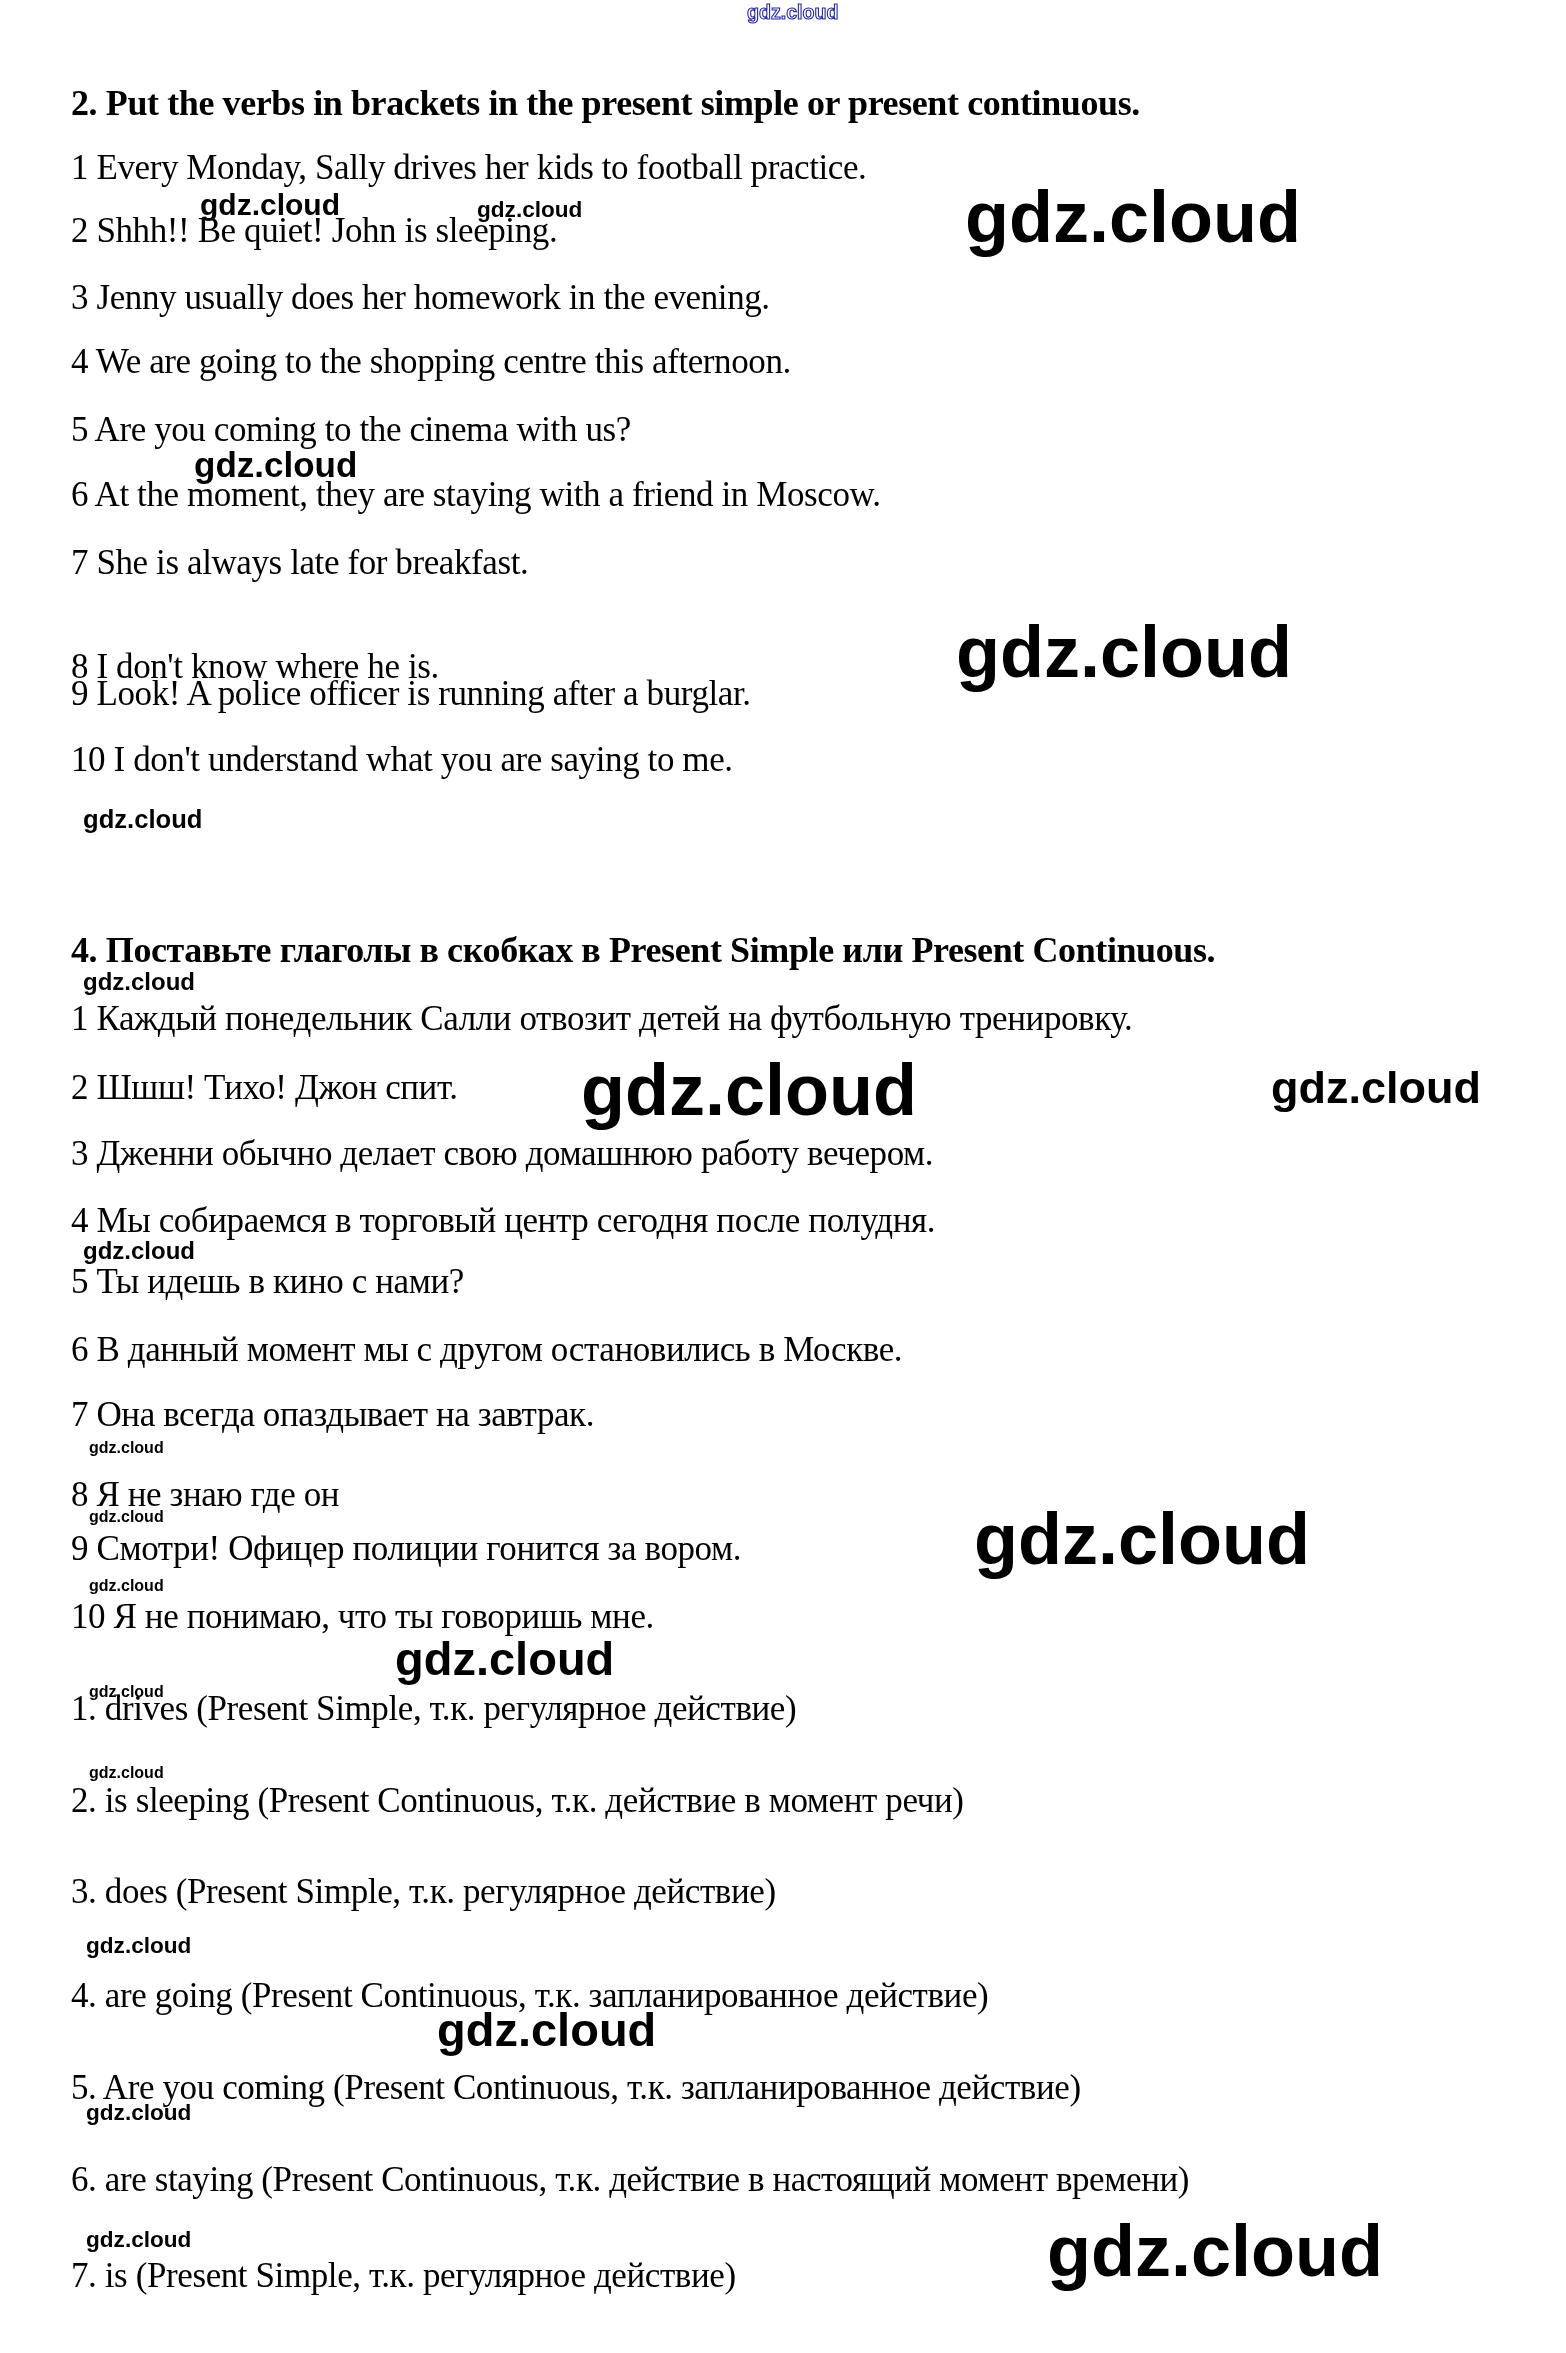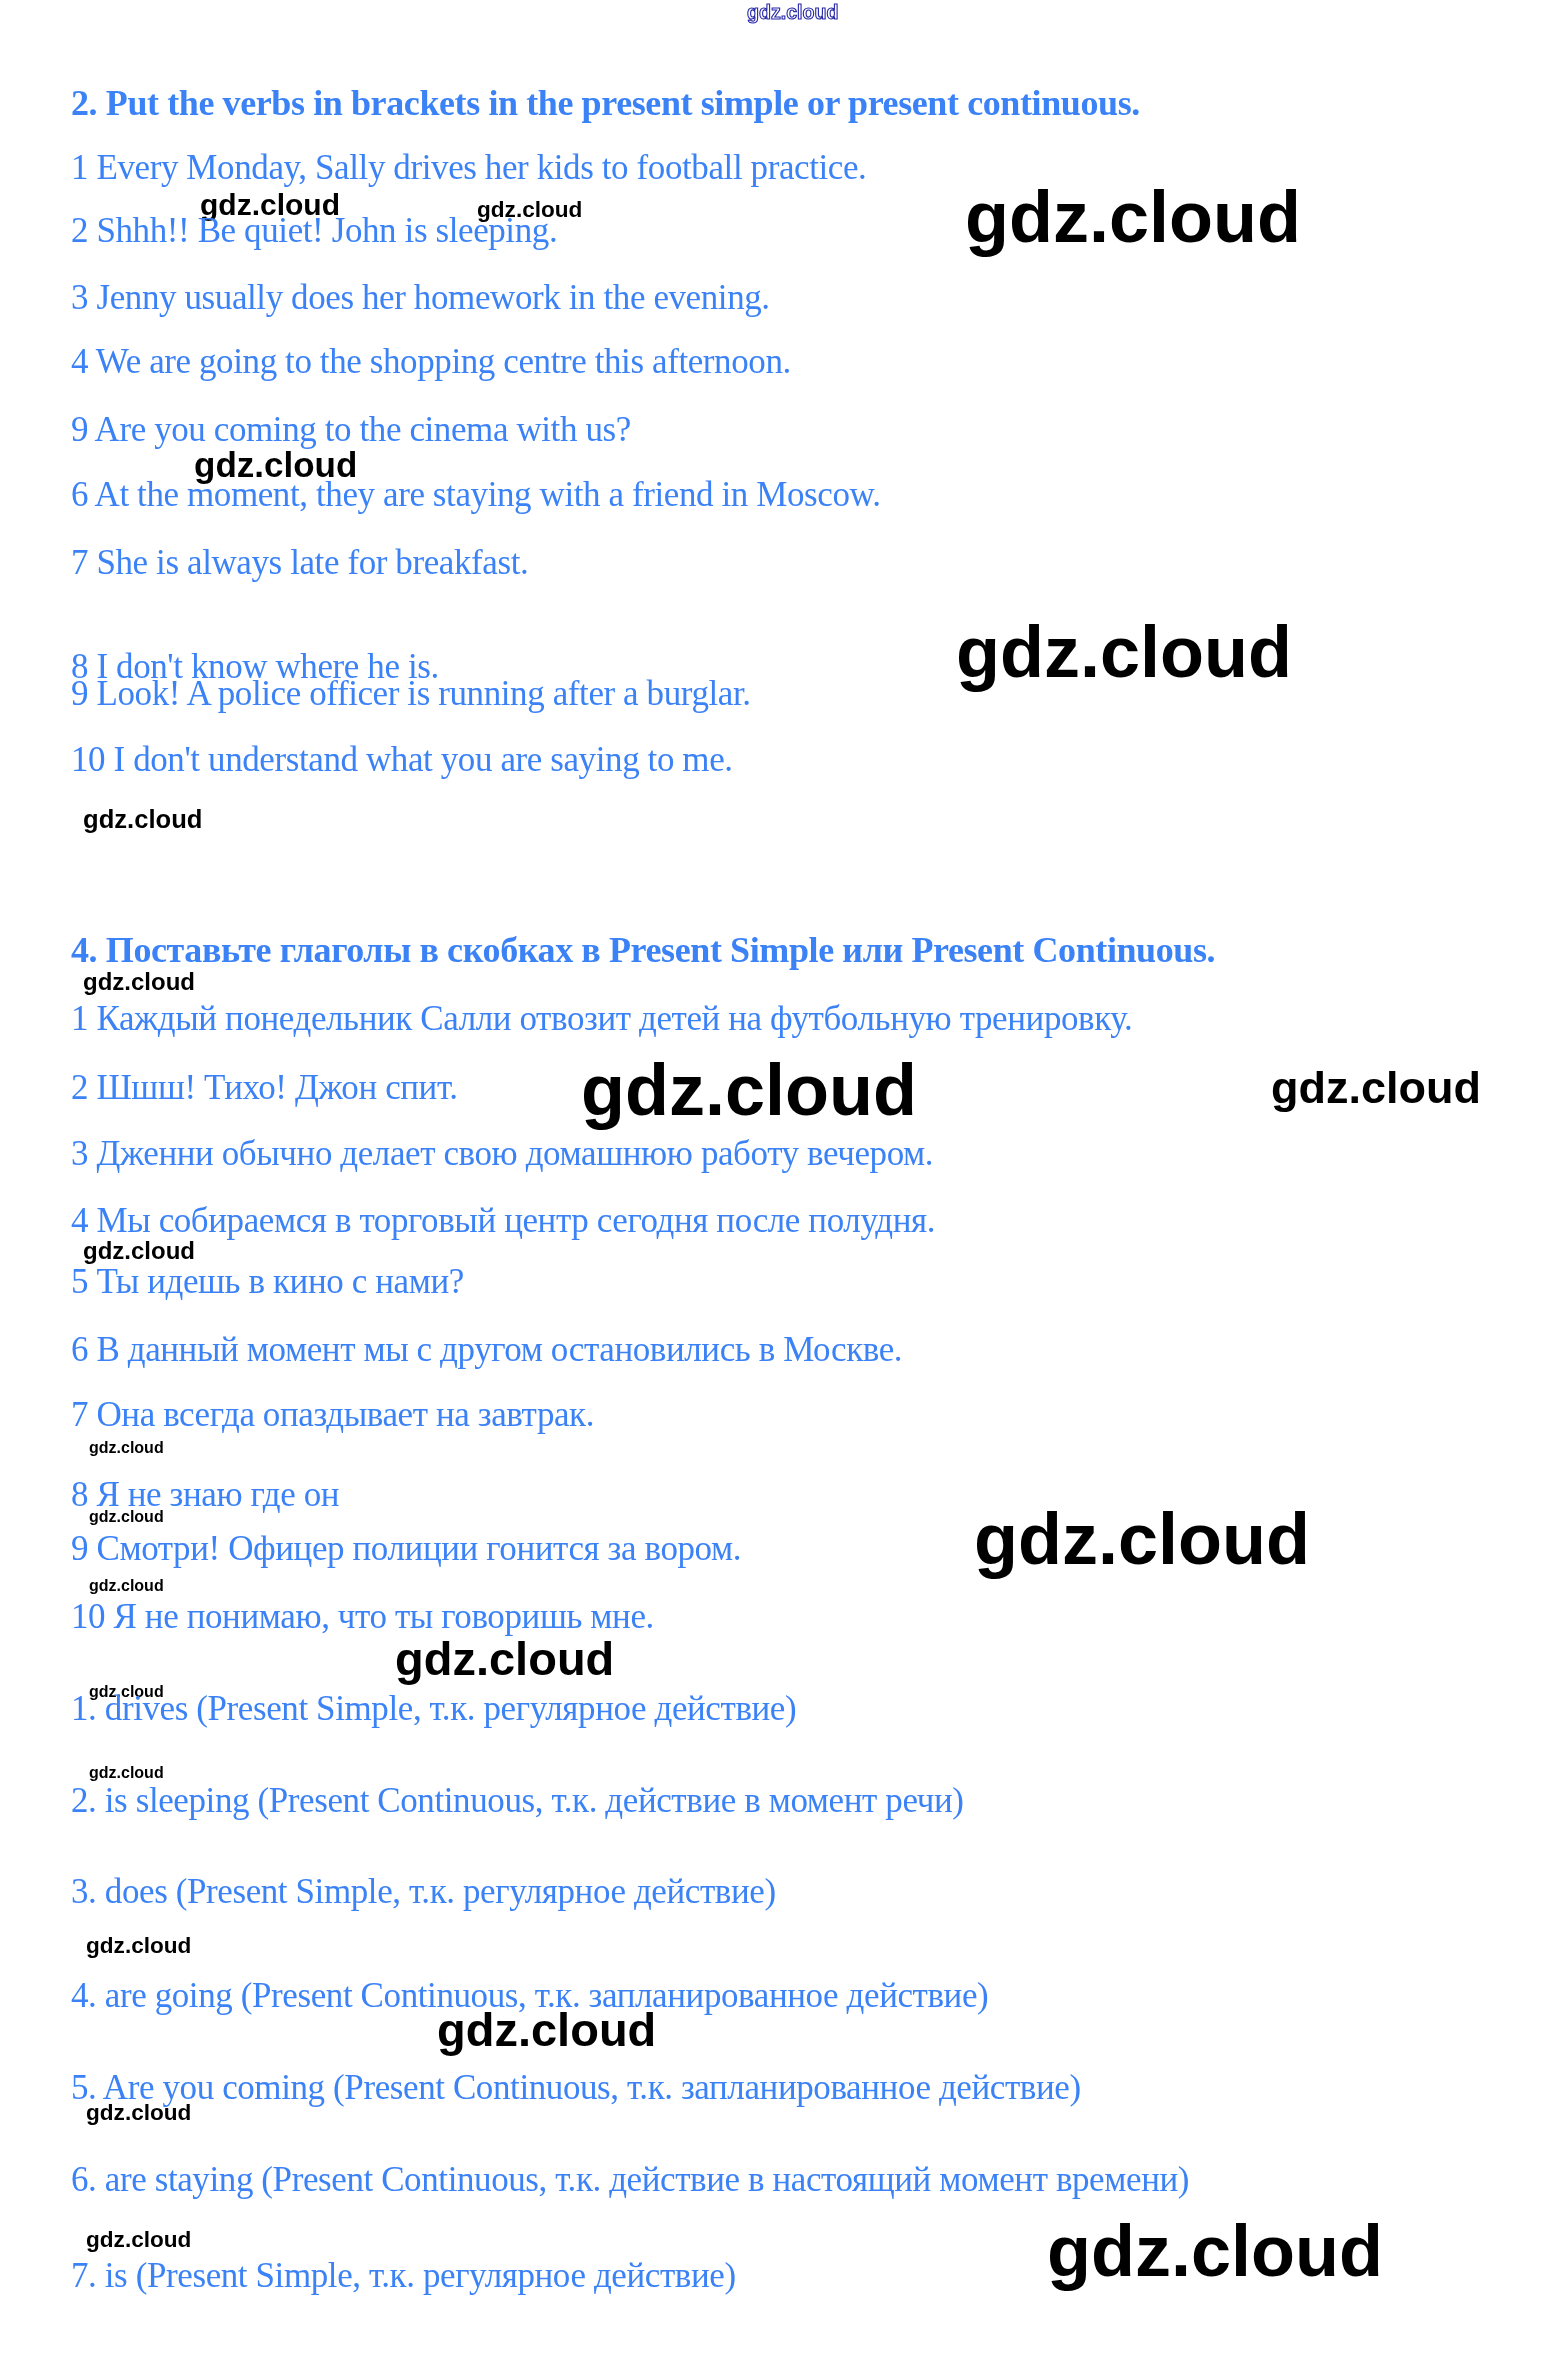--- a/index.html
+++ b/index.html
@@ -16,21 +16,21 @@
     font-family: "Liberation Serif", serif;
     overflow: hidden;
   }
   .line {
     position: absolute;
     left: 71px;
     white-space: nowrap;
     font-size: 35px;
     line-height: 1.1;
     letter-spacing: -0.4px;
-    color: #3b82f6;
+    color: #000000;
   }
   .heading {
     font-weight: bold;
     font-size: 36px;
     letter-spacing: -0.4px;
   }
   .wm {
     position: absolute;
     font-family: "Liberation Sans", sans-serif;
     color: #000000;
@@ -70,21 +70,21 @@
   <span class="wm" style="left:437px; top:2006px; font-size:47px; font-weight:700;">gdz.cloud</span>
   <span class="wm" style="left:86px; top:2102px; font-size:22.6px; font-weight:600;">gdz.cloud</span>
   <span class="wm" style="left:86px; top:2229px; font-size:22.6px; font-weight:600;">gdz.cloud</span>
   <span class="wm" style="left:1047px; top:2215px; font-size:72px; font-weight:600;">gdz.cloud</span>
 
   <div class="line heading" style="top:84px;">2. Put the verbs in brackets in the present simple or present continuous.</div>
   <div class="line" style="top:149px;">1 Every Monday, Sally drives her kids to football practice.</div>
   <div class="line" style="top:212px;">2 Shhh!! Be quiet! John is sleeping.</div>
   <div class="line" style="top:279px;">3 Jenny usually does her homework in the evening.</div>
   <div class="line" style="top:343px;">4 We are going to the shopping centre this afternoon.</div>
-  <div class="line" style="top:411px;">9 Are you coming to the cinema with us?</div>
+  <div class="line" style="top:411px;">5 Are you coming to the cinema with us?</div>
   <div class="line" style="top:476px;">6 At the moment, they are staying with a friend in Moscow.</div>
   <div class="line" style="top:544px;">7 She is always late for breakfast.</div>
   <div class="line" style="top:610px;margin-top:38px;">8 I don't know where he is.</div>
   <div class="line" style="top:675px;">9 Look! A police officer is running after a burglar.</div>
   <div class="line" style="top:741px;">10 I don't understand what you are saying to me.</div>
 
   <div class="line heading" style="top:931px;">4. Поставьте глаголы в скобках в Present Simple или Present Continuous.</div>
   <div class="line" style="top:1000px;">1 Каждый понедельник Салли отвозит детей на футбольную тренировку.</div>
   <div class="line" style="top:1069px;">2 Шшш! Тихо! Джон спит.</div>
   <div class="line" style="top:1135px;text-align:right;">3 Дженни обычно делает свою домашнюю работу вечером.</div>

